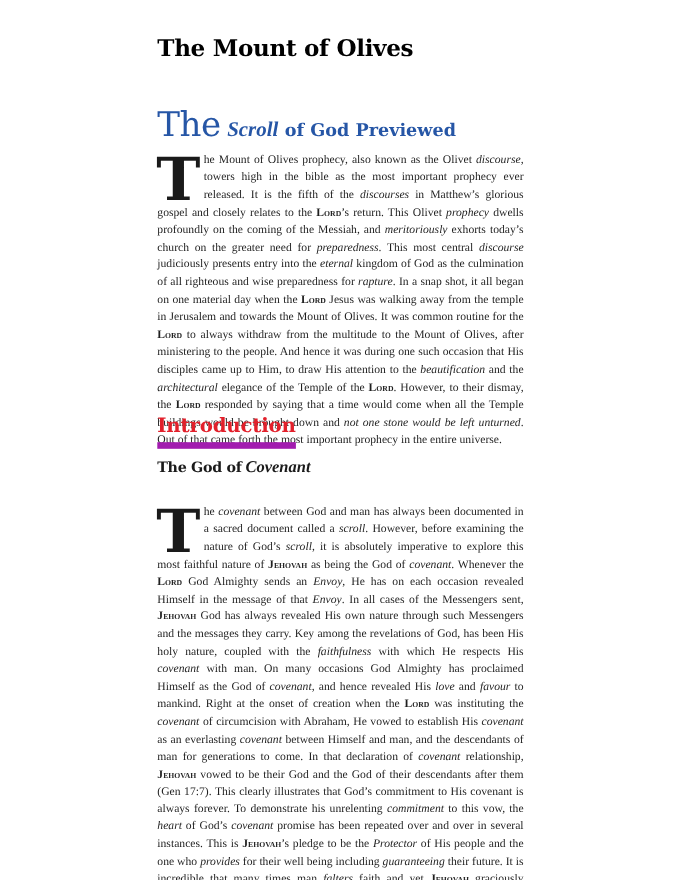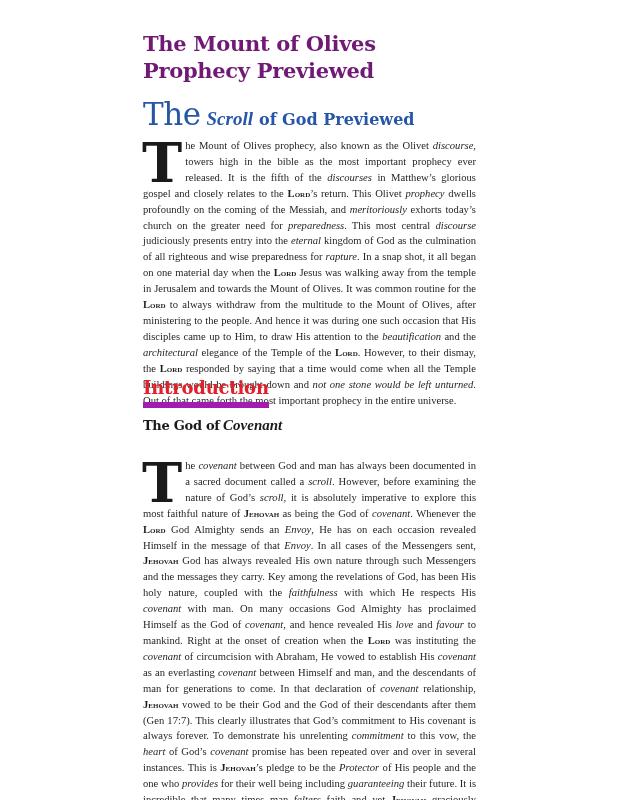--- a/index.html
+++ b/index.html
@@ -23,21 +23,21 @@
     }
     .main-title {
       position: absolute;
       left: 0;
       top: 30px;
       margin: 0;
       font-family: "DejaVu Serif", serif;
       font-weight: bold;
       font-size: 21px;
       line-height: 27px;
-      color: #701a75;
+      color: #000000;
       letter-spacing: -0.3px;
     }
     .subtitle {
       position: absolute;
       left: 0;
       top: 96px;
       margin: 0;
       white-space: nowrap;
       color: #2656a6;
     }
@@ -119,21 +119,20 @@
     }
     .p2 { top: 458px; }
   </style>
 </head>
 <body>
 
 <div class="page">
 
   <h1 class="main-title">
     <span>The Mount of Olives</span><br>
-    <span>Prophecy Previewed</span>
   </h1>
 
   <h2 class="subtitle">
     <span class="big">The</span><span class="it">Scroll</span>
     <span class="bold-small">of God Previewed</span>
   </h2>
 
   <p class="para p1">
     <span class="drop">T</span><span class="body">he Mount of Olives prophecy, also known as the Olivet <em>discourse</em>, towers high in the bible as the most important prophecy ever released. It is the fifth of the <em>discourses</em> in Matthew’s glorious gospel and closely relates to the <span class="sc">Lord</span>’s return. This Olivet <em>prophecy</em> dwells profoundly on the coming of the Messiah, and <em>meritoriously</em> exhorts today’s church on the greater need for <em>preparedness</em>. This most central <em>discourse</em> judiciously presents entry into the <em>eternal</em> kingdom of God as the culmination of all righteous and wise preparedness for <em>rapture</em>. In a snap shot, it all began on one material day when the <span class="sc">Lord</span> Jesus was walking away from the temple in Jerusalem and towards the Mount of Olives. It was common routine for the <span class="sc">Lord</span> to always withdraw from the multitude to the Mount of Olives, after ministering to the people. And hence it was during one such occasion that His disciples came up to Him, to draw His attention to the <em>beautification</em> and the <em>architectural</em> elegance of the Temple of the <span class="sc">Lord</span>. However, to their dismay, the <span class="sc">Lord</span> responded by saying that a time would come when all the Temple buildings would be brought down and <em>not one stone would be left unturned</em>. Out of that came forth the most important prophecy in the entire universe.</span>
   </p>

